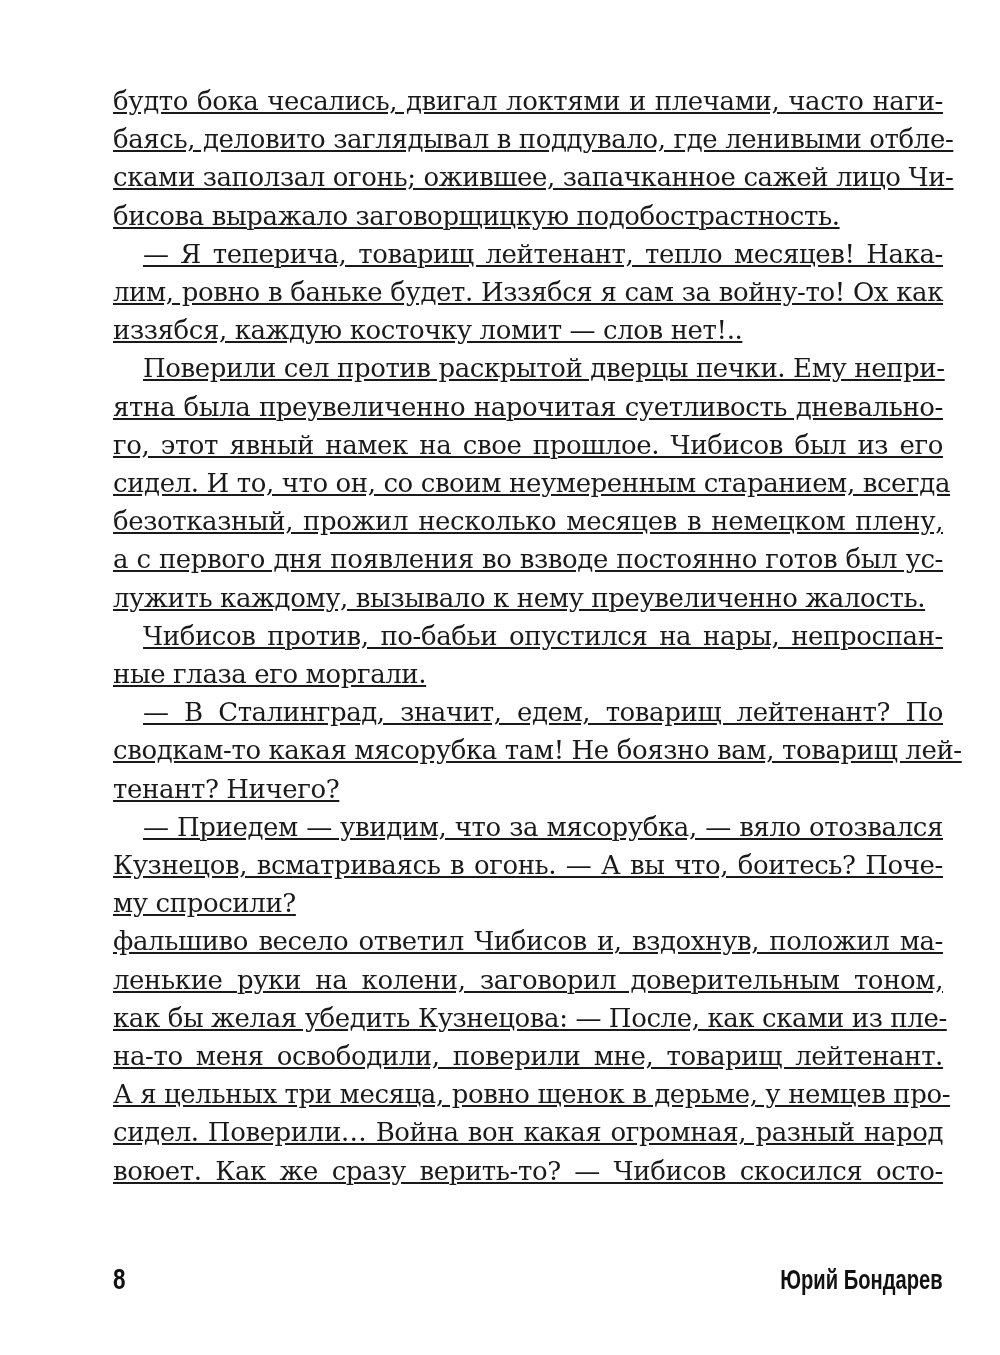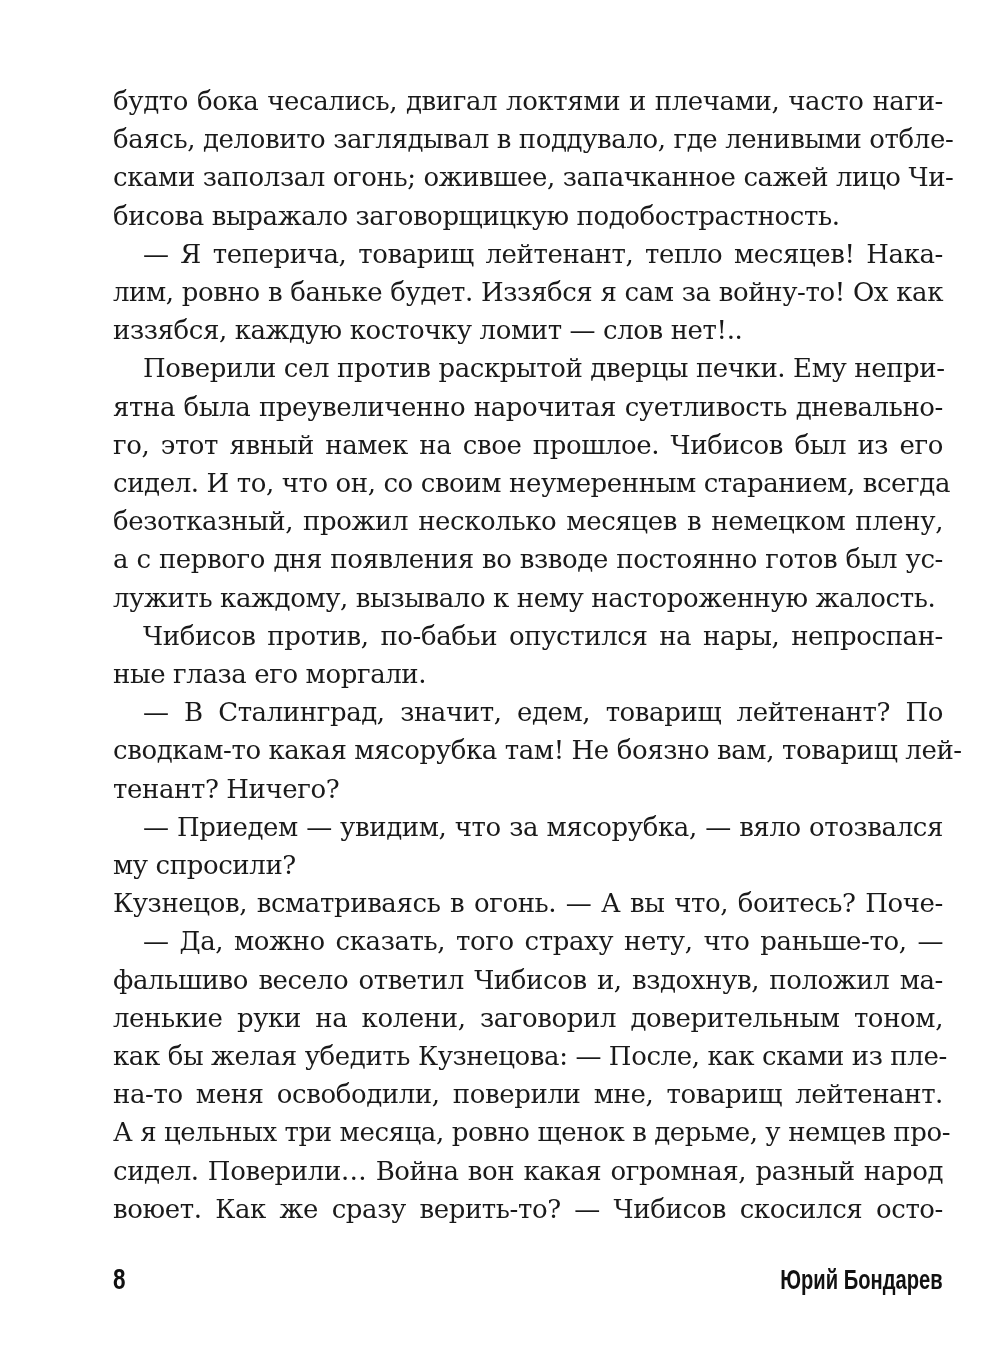--- a/index.html
+++ b/index.html
@@ -30,20 +30,21 @@
       hyphens: manual;
       letter-spacing: -0.4px;
       word-spacing: 0px;
     }
     .line {
       display: block;
       text-align: justify;
       text-align-last: justify;
       white-space: nowrap;
       overflow: visible;
+      text-decoration: underline;
     }
     .line.last {
       text-align-last: left;
     }
     .line.indent {
       padding-left: 30px;
     }
     .footer {
       position: absolute;
       top: 1262px;
@@ -90,42 +91,41 @@
     <span class="line last">иззябся, каждую косточку ломит — слов нет!..</span>
   </p>
 
   <p>
     <span class="line indent">Поверили сел против раскрытой дверцы печки. Ему непри-</span>
     <span class="line">ятна была преувеличенно нарочитая суетливость дневально-</span>
     <span class="line">го, этот явный намек на свое прошлое. Чибисов был из его</span>
     <span class="line">сидел. И то, что он, со своим неумеренным старанием, всегда</span>
     <span class="line">безотказный, прожил несколько месяцев в немецком плену,</span>
     <span class="line">а с первого дня появления во взводе постоянно готов был ус-</span>
-    <span class="line last">лужить каждому, вызывало к нему настороженную жалость.</span>
+    <span class="line last">лужить каждому, вызывало к нему преувеличенно жалость.</span>
   </p>
 
   <p>
     <span class="line indent">Чибисов против, по-бабьи опустился на нары, непроспан-</span>
     <span class="line last">ные глаза его моргали.</span>
   </p>
 
   <p>
     <span class="line indent">— В Сталинград, значит, едем, товарищ лейтенант? По</span>
     <span class="line">сводкам-то какая мясорубка там! Не боязно вам, товарищ лей-</span>
     <span class="line last">тенант? Ничего?</span>
   </p>
 
   <p>
     <span class="line indent">— Приедем — увидим, что за мясорубка, — вяло отозвался</span>
+    <span class="line">Кузнецов, всматриваясь в огонь. — А вы что, боитесь? Поче-</span>
     <span class="line last">му спросили?</span>
-    <span class="line">Кузнецов, всматриваясь в огонь. — А вы что, боитесь? Поче-</span>
   </p>
 
   <p>
-    <span class="line indent">— Да, можно сказать, того страху нету, что раньше-то, —</span>
     <span class="line">фальшиво весело ответил Чибисов и, вздохнув, положил ма-</span>
     <span class="line">ленькие руки на колени, заговорил доверительным тоном,</span>
     <span class="line">как бы желая убедить Кузнецова: — После, как сками из пле-</span>
     <span class="line">на-то меня освободили, поверили мне, товарищ лейтенант.</span>
     <span class="line">А я цельных три месяца, ровно щенок в дерьме, у немцев про-</span>
     <span class="line">сидел. Поверили… Война вон какая огромная, разный народ</span>
     <span class="line">воюет. Как же сразу верить-то? — Чибисов скосился осто-</span>
   </p>
 </div>
 

